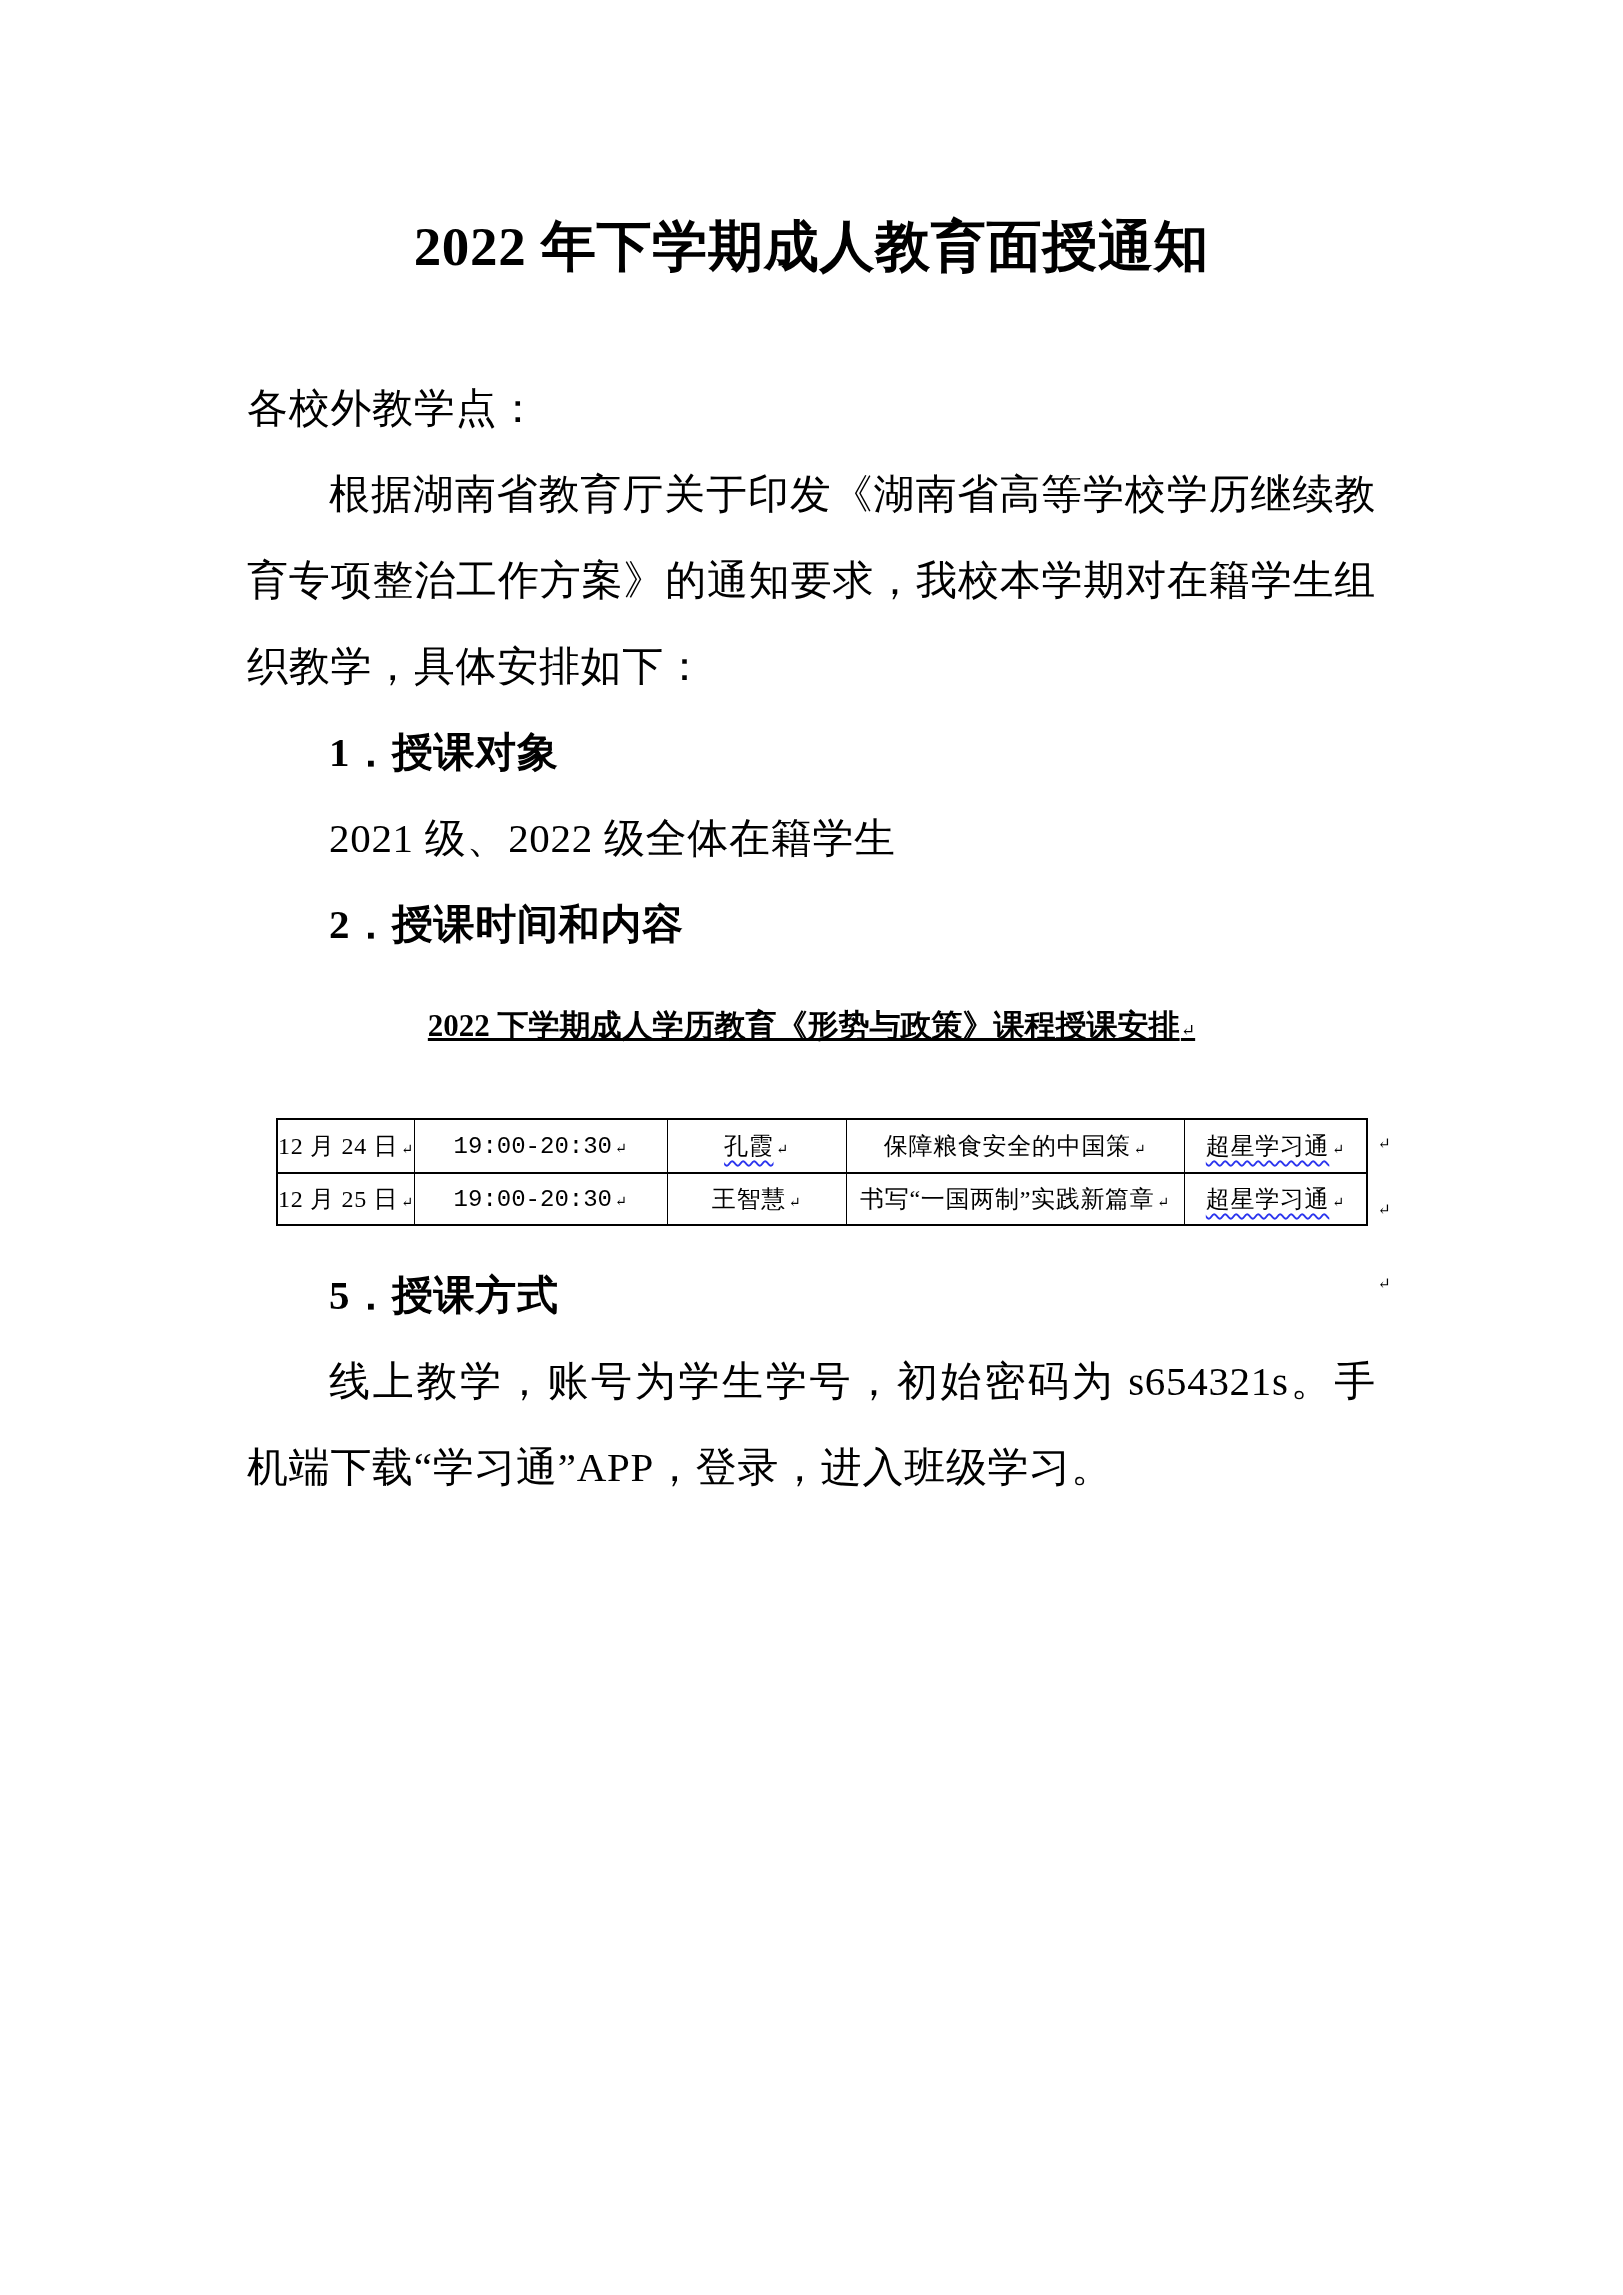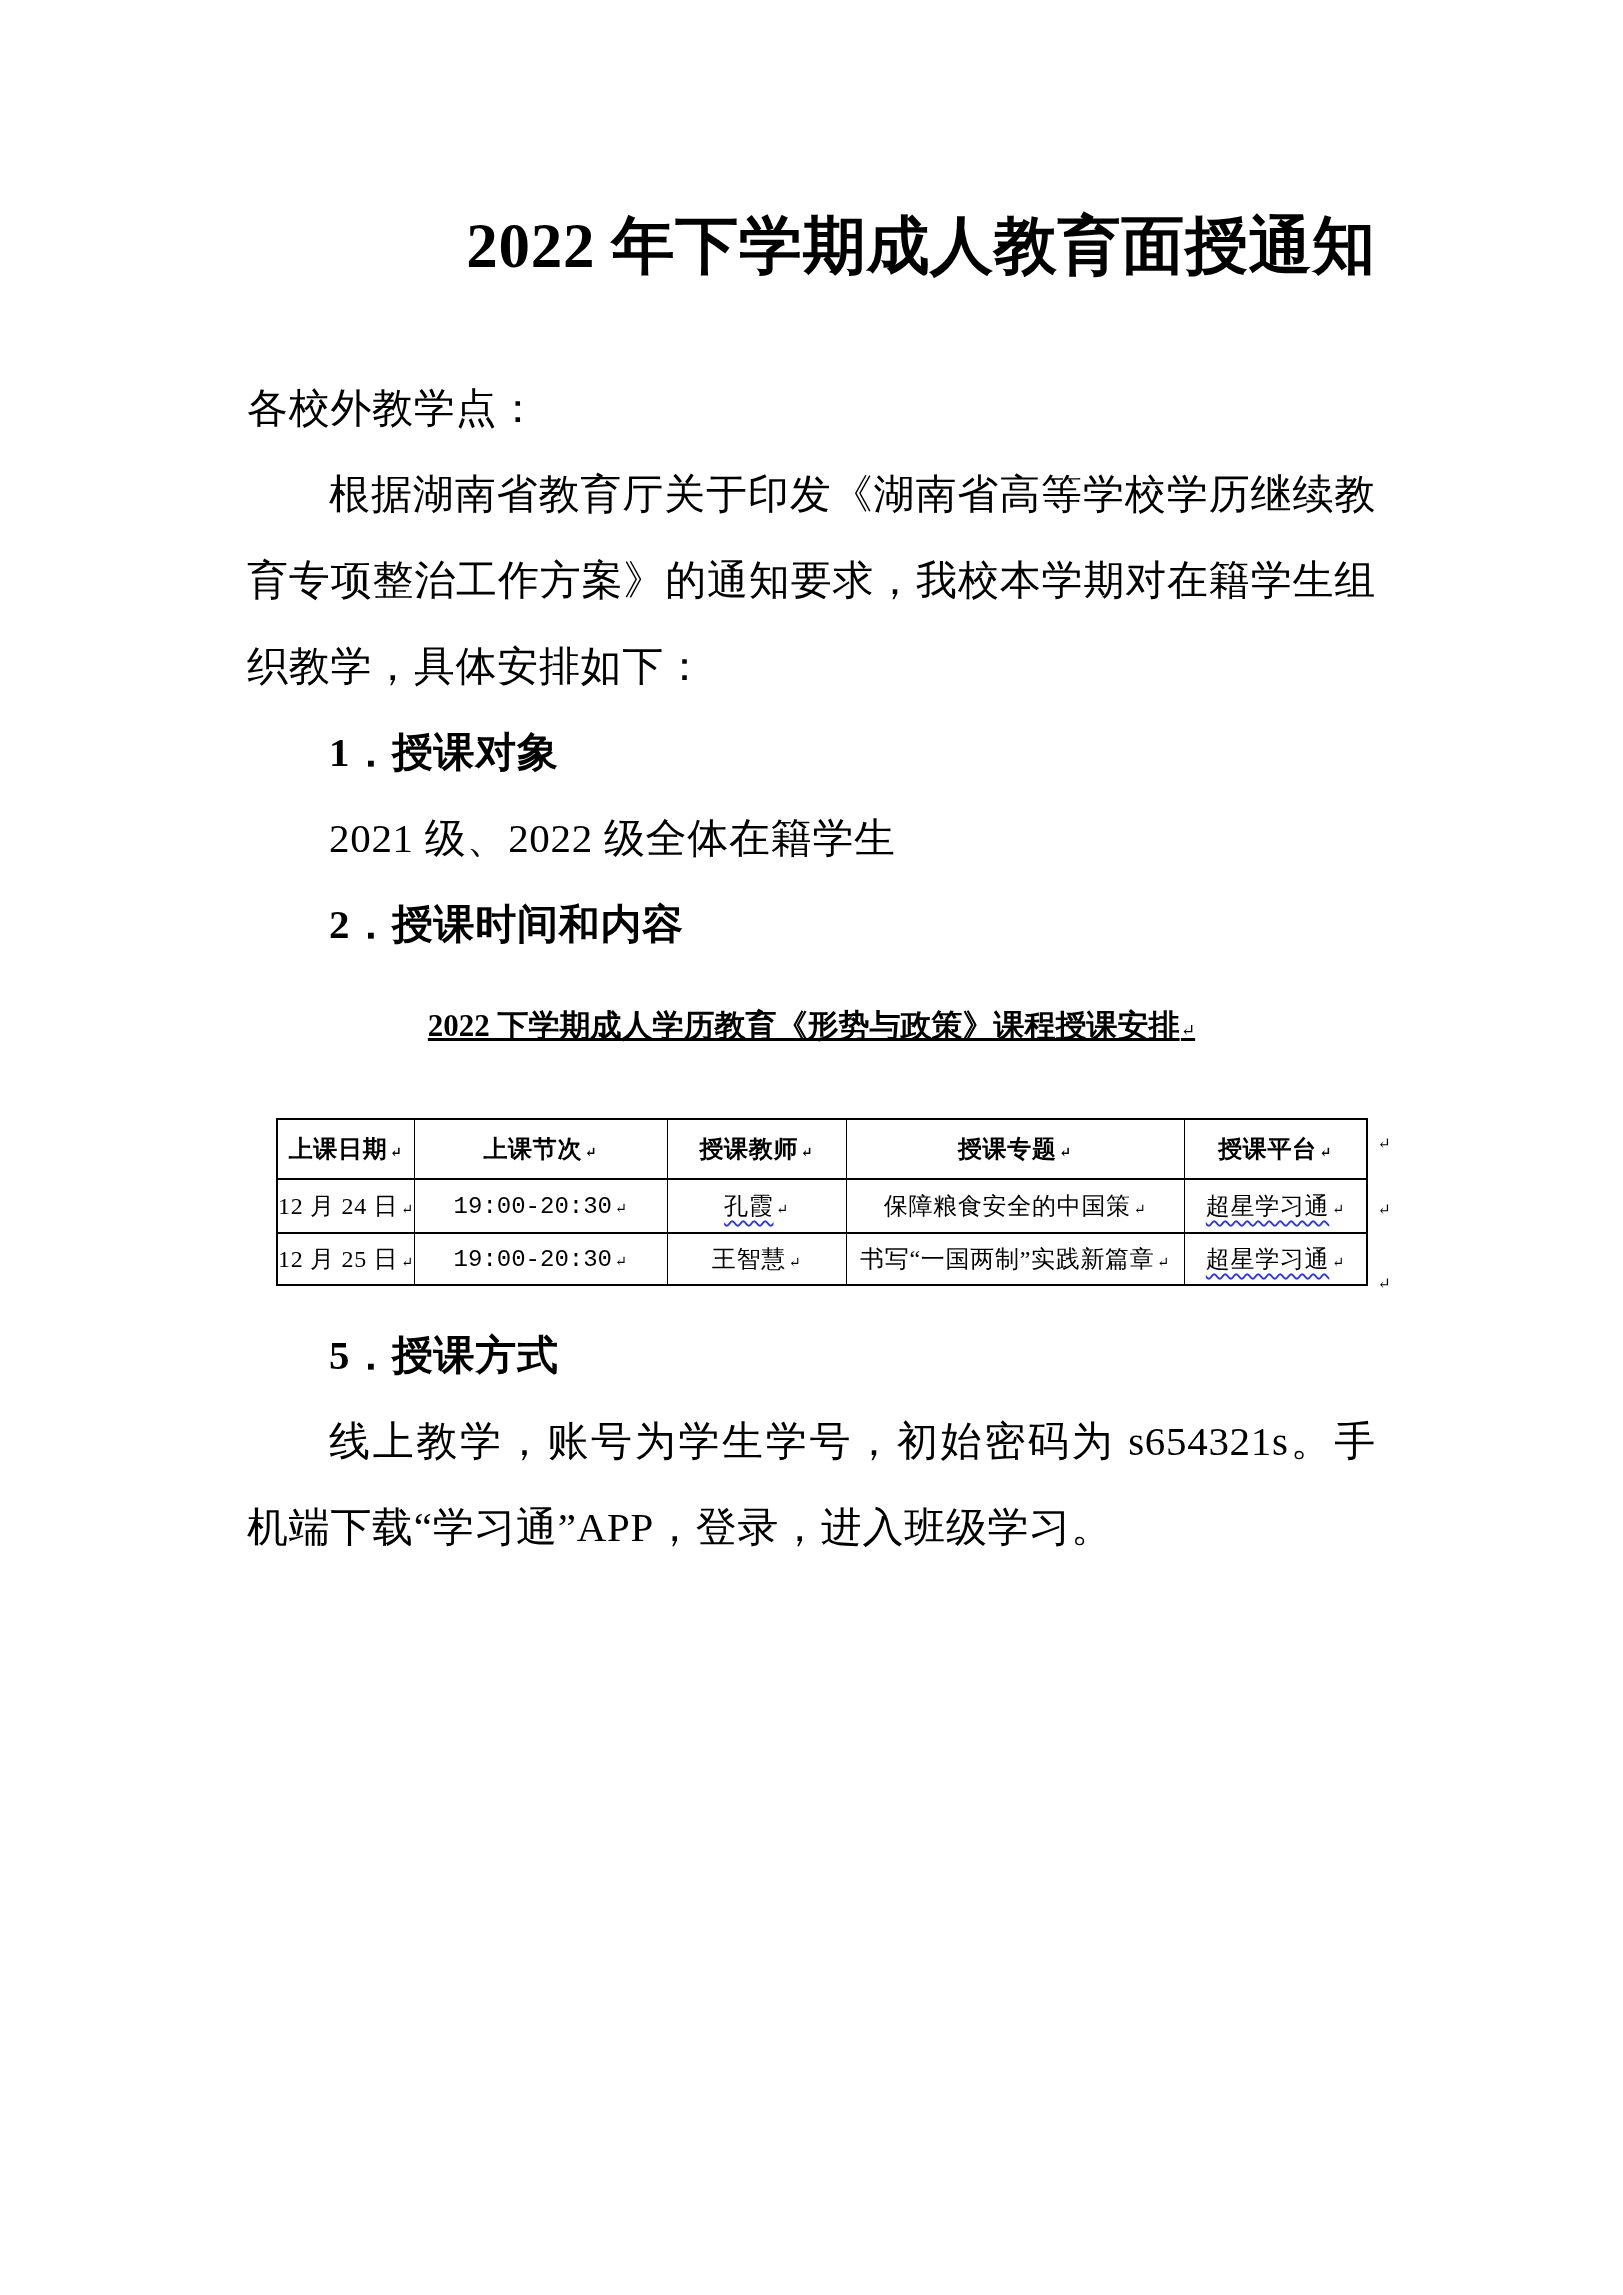--- a/index.html
+++ b/index.html
@@ -14,24 +14,24 @@
     width:1623px;height:2295px;
     background:var(--background);
     color:var(--text);
     font-family:"Liberation Serif","DejaVu Serif",serif;
     position:relative;
     margin:0 auto;
     overflow:hidden;
   }
   .content{padding:210px 247px 0 247px;}
   .doc-title{
-    font-size:63px;
+    font-size:55px;
     line-height:73px;
     font-weight:bold;
-    text-align:right;
+    text-align:center;
     letter-spacing:0.7px;
   }
   .bodyline{
     font-size:41px;
     line-height:86px;
     letter-spacing:0.7px;
   }
   .p-salutation{margin-top:82px;}
   .p-indent{text-indent:2em;text-align:justify;}
   .heading{font-weight:bold;text-indent:2em;}
@@ -128,27 +128,20 @@
     <div class="table-wrap">
       <table class="schedule">
         <colgroup>
           <col style="width:137px">
           <col style="width:253px">
           <col style="width:179px">
           <col style="width:338px">
           <col style="width:183px">
         </colgroup>
         <tbody>
-            <tr class="header-row">
-          <th><span>上课日期</span><span class="cell-mark">↵</span></th>
-          <th><span>上课节次</span><span class="cell-mark">↵</span></th>
-          <th><span>授课教师</span><span class="cell-mark">↵</span></th>
-          <th><span>授课专题</span><span class="cell-mark">↵</span></th>
-          <th><span>授课平台</span><span class="cell-mark">↵</span></th>
-        </tr>
         <tr class="data-row-1">
           <td><span>12 月 24 日</span><span class="cell-mark">↵</span></td>
           <td><span class="sans">19:00-20:30</span><span class="cell-mark">↵</span></td>
           <td><span class="squiggle">孔霞</span><span class="cell-mark">↵</span></td>
           <td><span>保障粮食安全的中国策</span><span class="cell-mark">↵</span></td>
           <td><span class="squiggle">超星学习通</span><span class="cell-mark">↵</span></td>
         </tr>
         <tr class="data-row-2">
           <td><span>12 月 25 日</span><span class="cell-mark">↵</span></td>
           <td><span class="sans">19:00-20:30</span><span class="cell-mark">↵</span></td>

